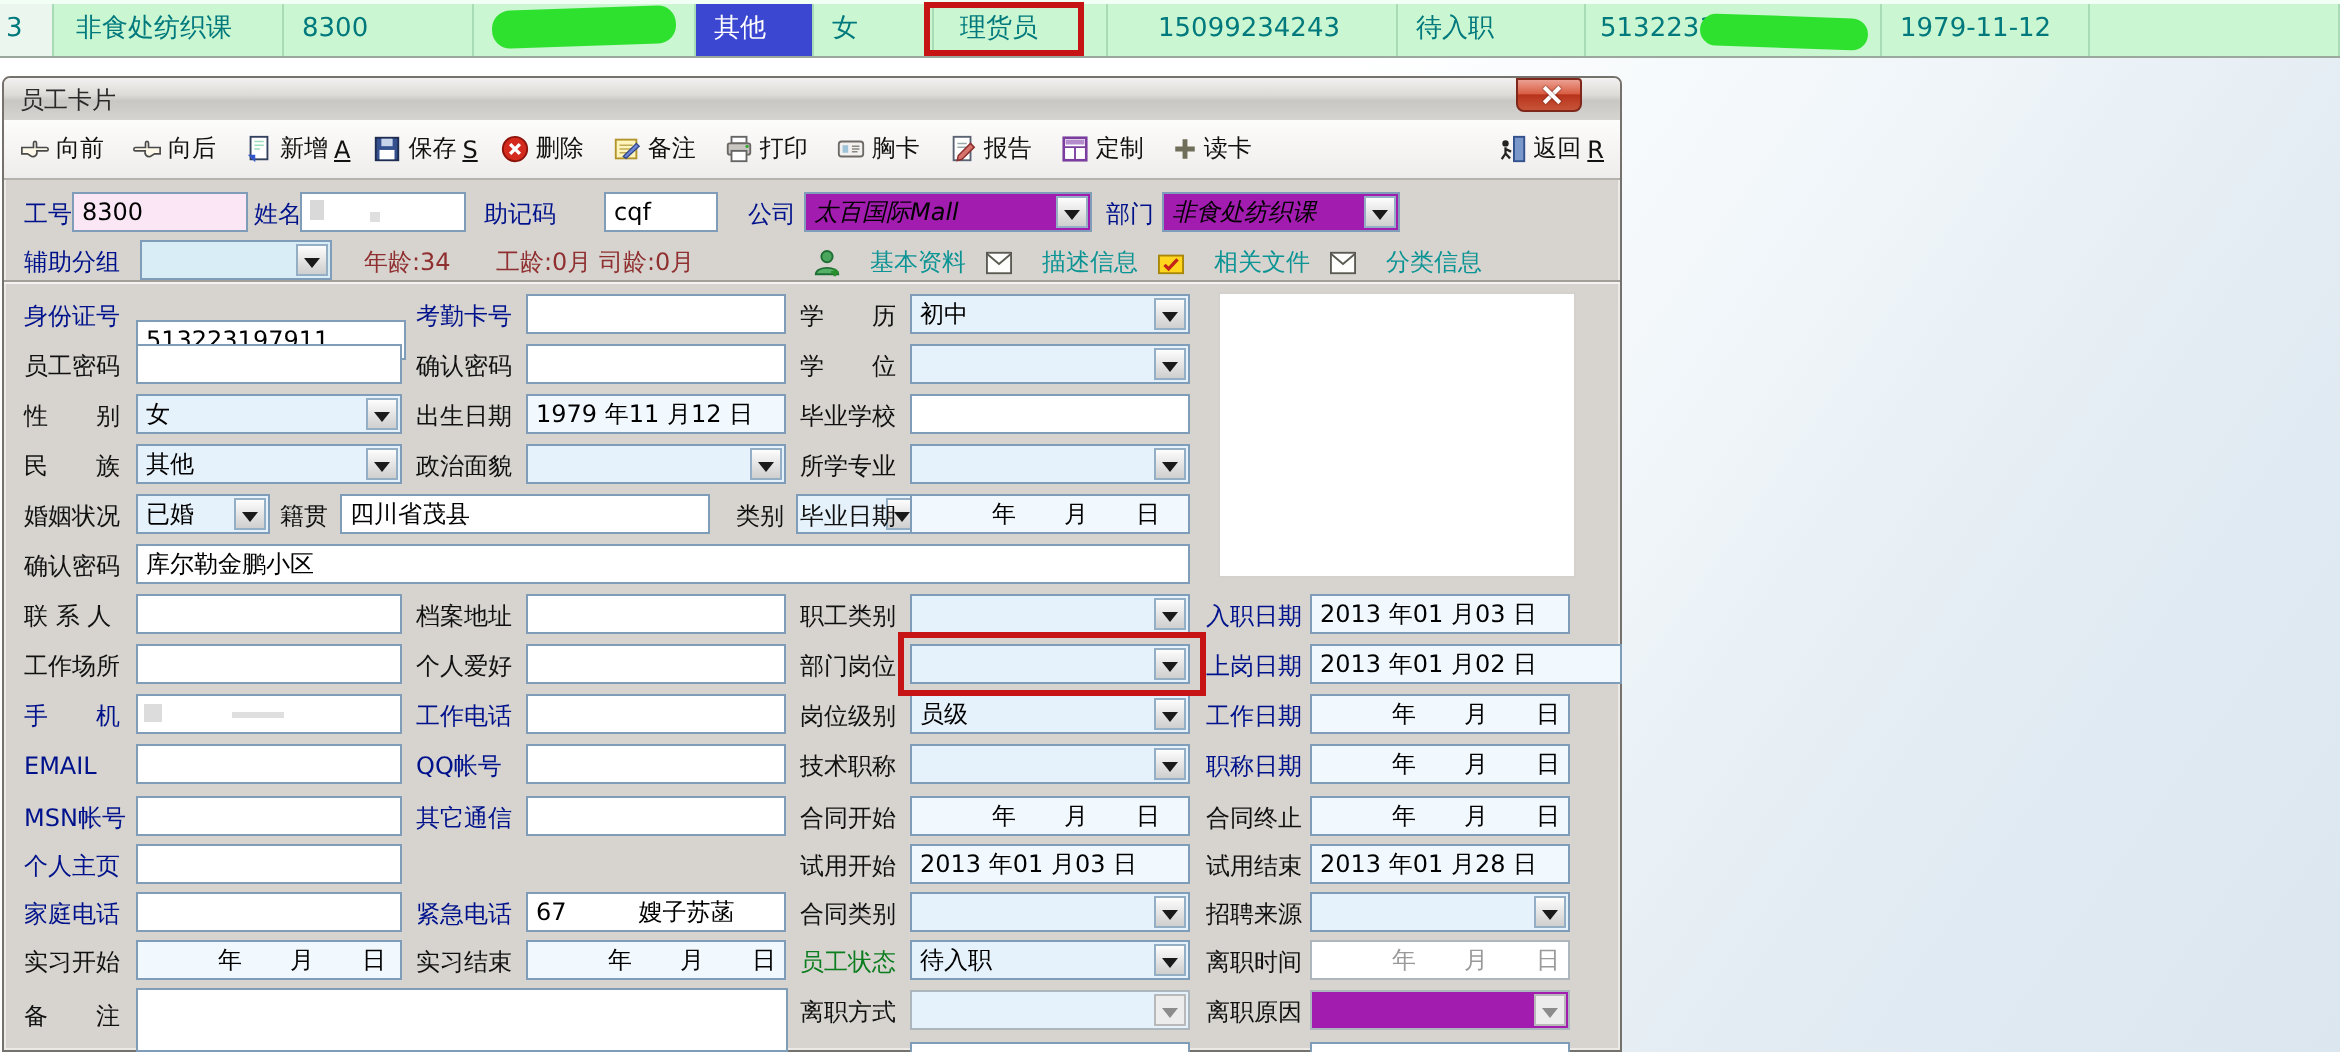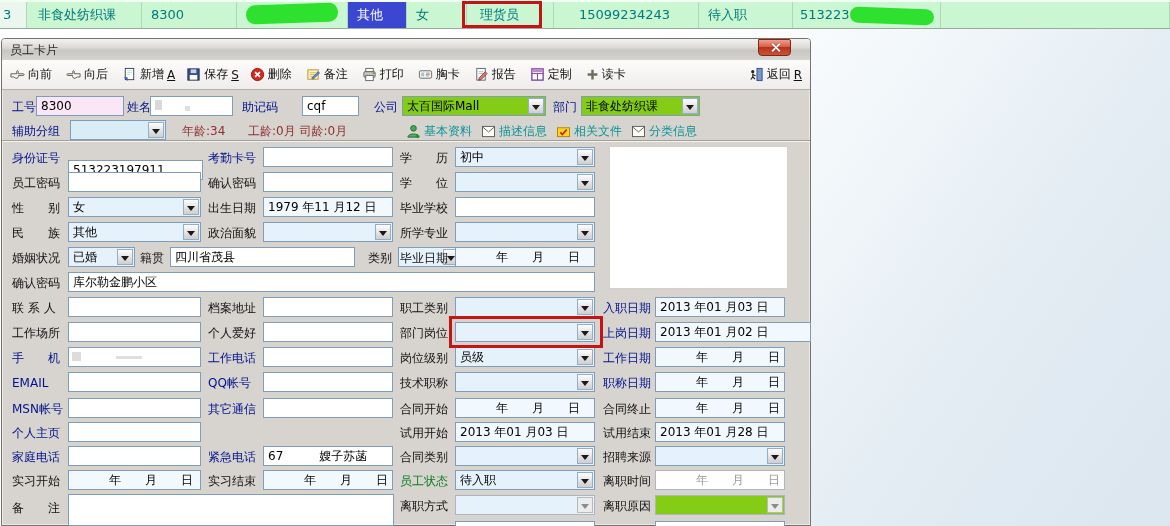--- a/index.html
+++ b/index.html
@@ -44,53 +44,54 @@
   .tb-right { margin-left:auto; }
   
   .hline { position:absolute; left:2px; width:808px; height:2px;
     border-top:1px solid #a29e98; border-bottom:1px solid #f4f3f1; }
   .lbl { position:absolute; font-size:12px; line-height:14px; color:#111; white-space:pre; }
   .lbl.navy { color:#00128b; } .lbl.green { color:#0b7d1e; } .lbl.maroon { color:#8f2f2f; }
   .tbox { position:absolute; height:20px; background:#fff; border:1px solid #7f9db9;
     font-size:12px; line-height:18px; padding:0 4px; white-space:pre; overflow:hidden; color:#000; }
   .pink { background:#fbe6f5; }
   .combo { padding-right:19px; background:#e6f2fb; }
-  .combo.white { background:#84cc16; }
+  .combo.white { background:#a21caf;font-style:italic; }
   .combo.cyan { background:#d8edf6; }
   .cbtn { position:absolute; right:1px; top:1px; bottom:1px; width:16px;
     background:linear-gradient(180deg,#fdfdfd,#dcdcdc 70%,#cfcfcf); border:1px solid #93aec5; }
   .cbtn::after { content:""; position:absolute; left:3px; top:6px;
     border:4px solid transparent; border-top:5px solid #1a1a1a; }
   .dis { color:#9a9a9a; border-color:#aeb6bd; }
   .dis .cbtn { background:#ececec; border-color:#b9b9b9; }
   .dis .cbtn::after { border-top-color:#8c8c8c; }
   .datef { background:#f2f9fe; }
   .datef.dis { background:#fff; }
   .photo { position:absolute; left:609px; top:146px; width:179px; height:143px;
     background:#fff; border:1px solid #d4d1cd; }
   .artifact { position:absolute; background:#b9b9b9; }
   .tabs { position:absolute; left:406px; top:121px; height:20px; display:flex;
     align-items:center; gap:9px; }
-  .tab { display:flex; align-items:center; gap:3px; font-size:12px; color:#0c9494; cursor:pointer; white-space:nowrap; }
+  .tab { display:flex; align-items:center; gap:14px; font-size:12px; color:#0c9494; cursor:pointer; white-space:nowrap; }
   .sliver { position:absolute; height:6px; background:#fff; border:1px solid #7f9db9; }
 </style>
 </head>
 <body>
 
 <div class="trow">
   <div class="tcell hdrnum" style="left:0;width:27px;padding-left:3px">3</div>
   <div class="tcell" style="left:27px;width:115px;padding-left:11px">非食处纺织课</div>
   <div class="tcell" style="left:142px;width:95px;padding-left:9px">8300</div>
   <div class="tcell" style="left:237px;width:111px"></div>
   <div class="tcell sel" style="left:348px;width:59px;padding-left:9px">其他</div>
   <div class="tcell" style="left:407px;width:60px;padding-left:9px">女</div>
   <div class="tcell" style="left:467px;width:87px;padding-left:13px">理货员</div>
   <div class="tcell" style="left:554px;width:145px;padding-left:25px">15099234243</div>
   <div class="tcell" style="left:699px;width:94px;padding-left:9px">待入职</div>
   <div class="tcell" style="left:793px;width:148px;padding-left:7px">5132231979</div>
+  <div class="tcell" style="left:941px;width:104px;padding-left:9px">1979-11-12</div>
   <div class="tcell" style="left:1141px;width:29px"></div>
 </div>
 <div class="blob" style="left:246px;top:4px;width:92px;height:19px;transform:rotate(-2deg)"></div>
 <div class="blob" style="left:850px;top:8px;width:84px;height:16px;transform:rotate(2deg)"></div>
 <div class="redbox" style="left:462px;top:1px;width:80px;height:27px"></div>
 
 <div class="dlg"></div>
 <div class="titlebar"></div>
 <div class="title">员工卡片</div>
 <div class="closebtn">

